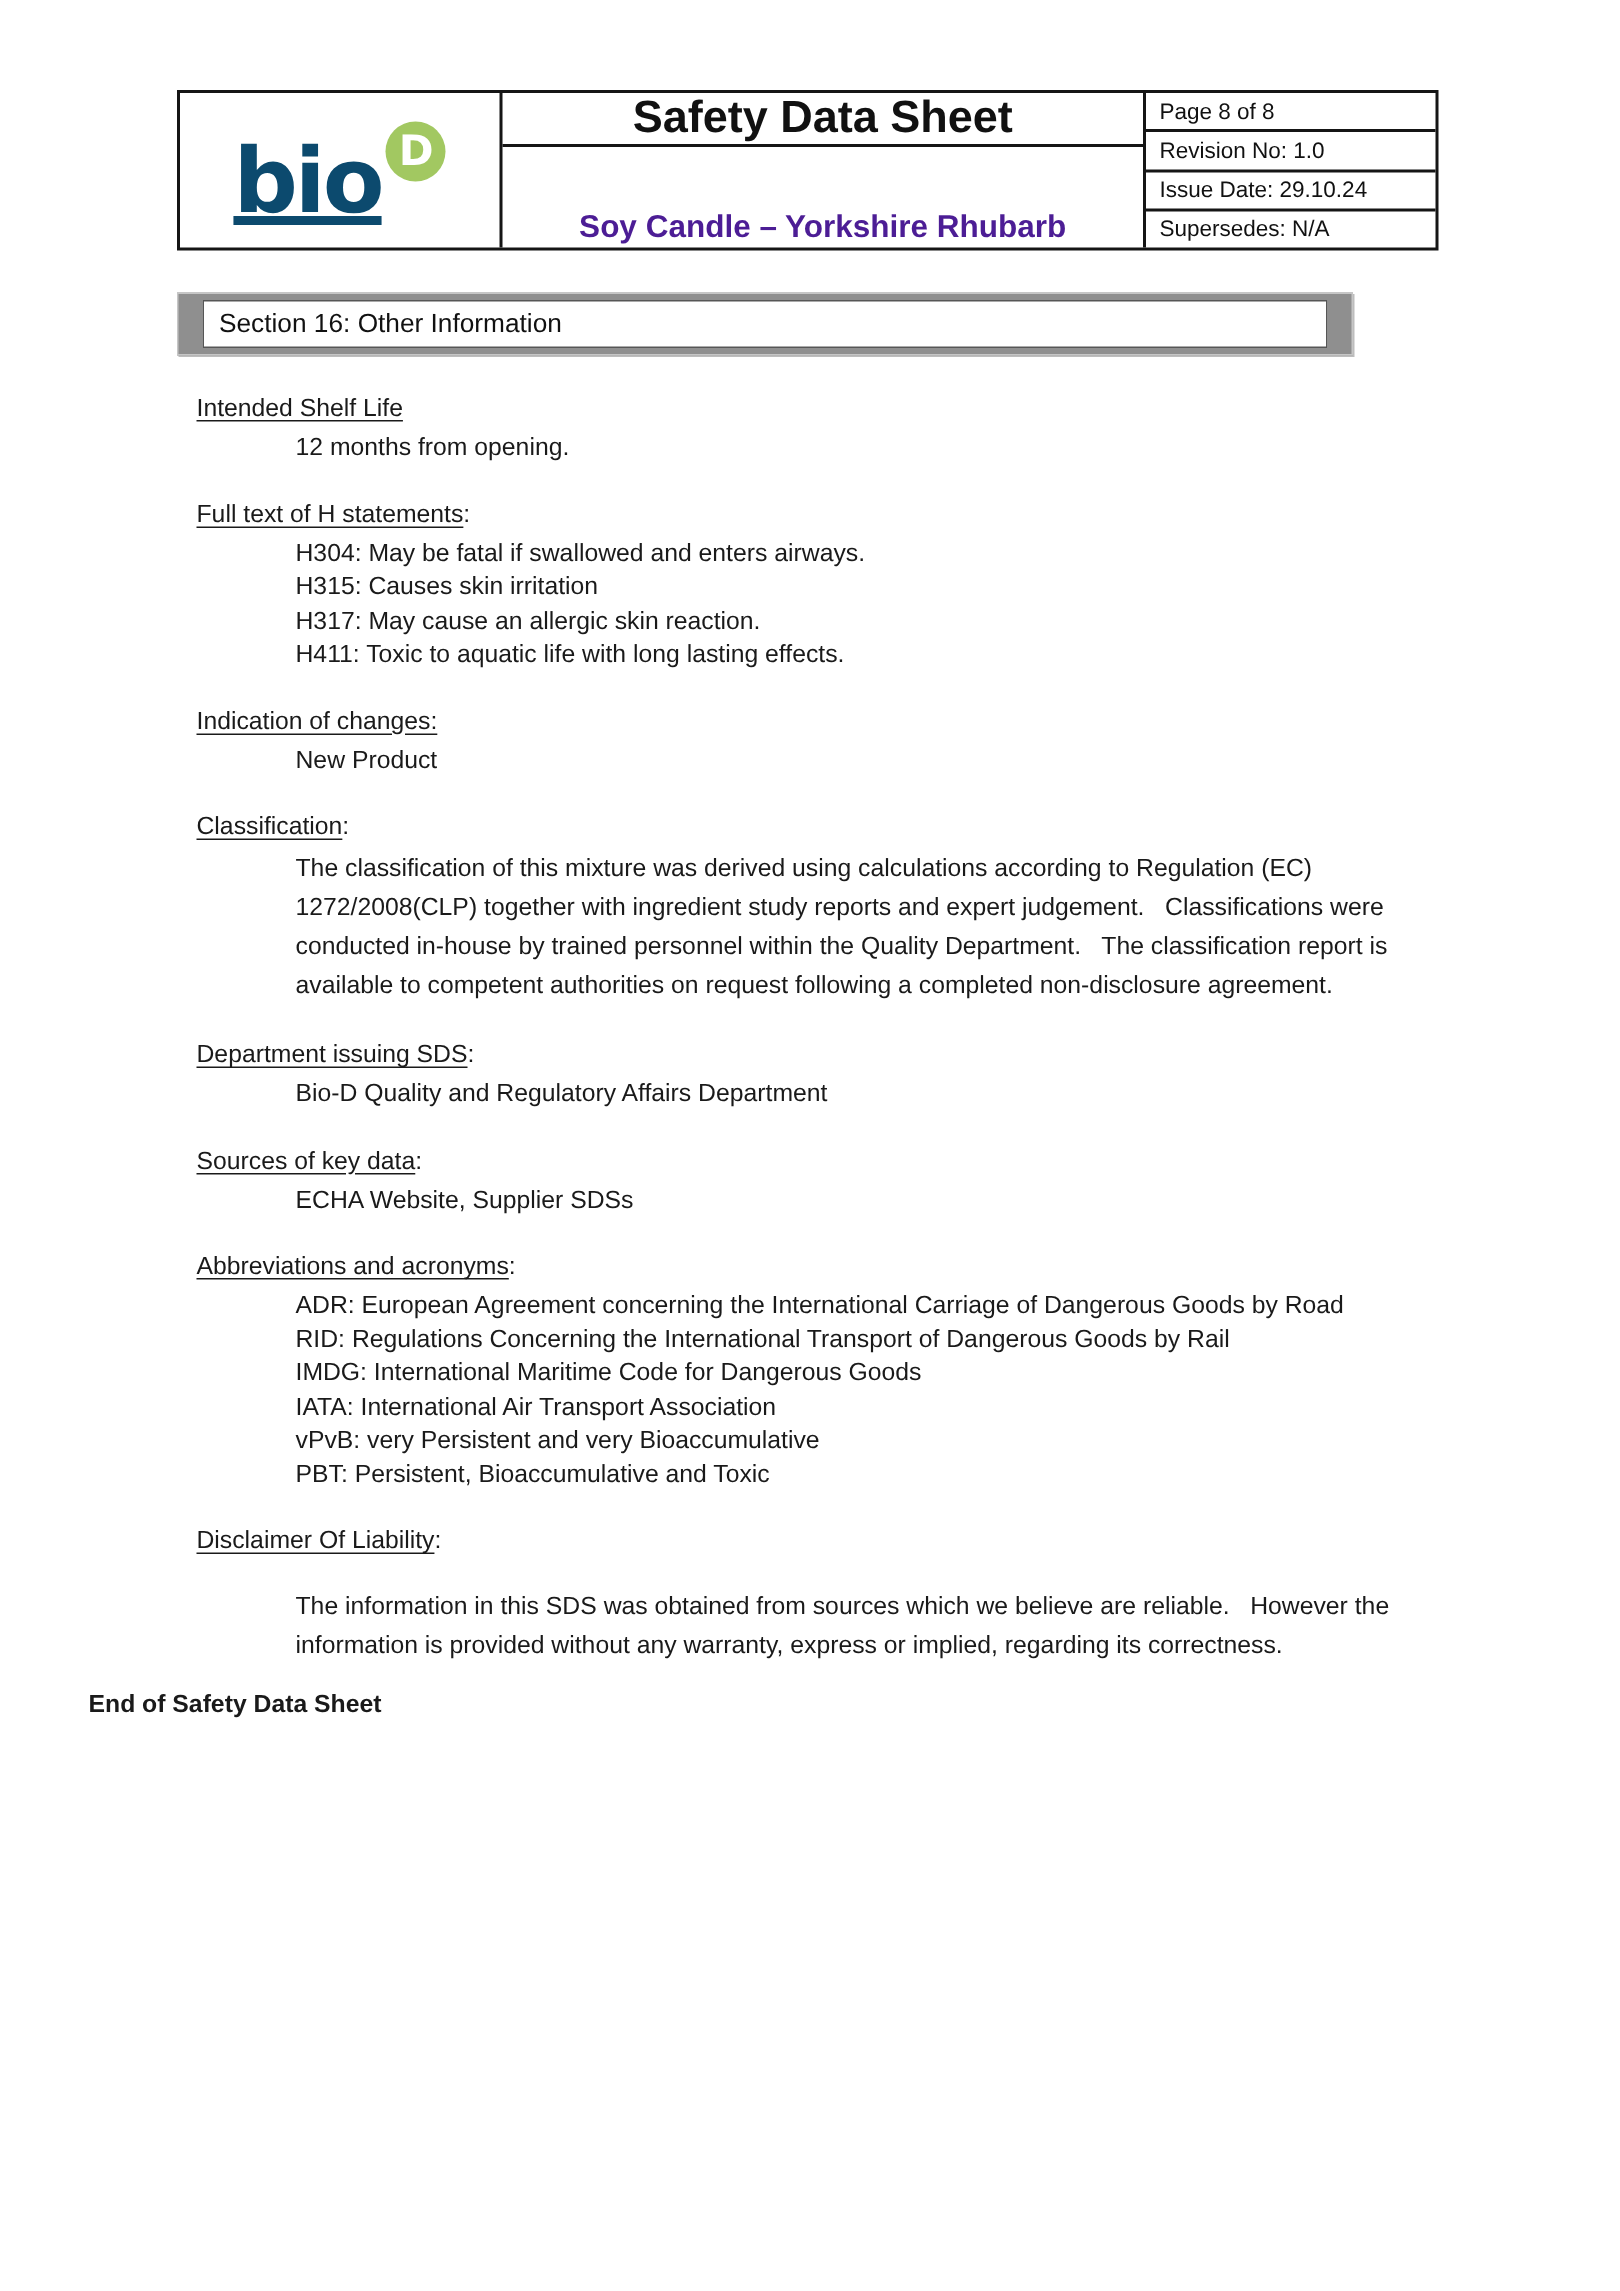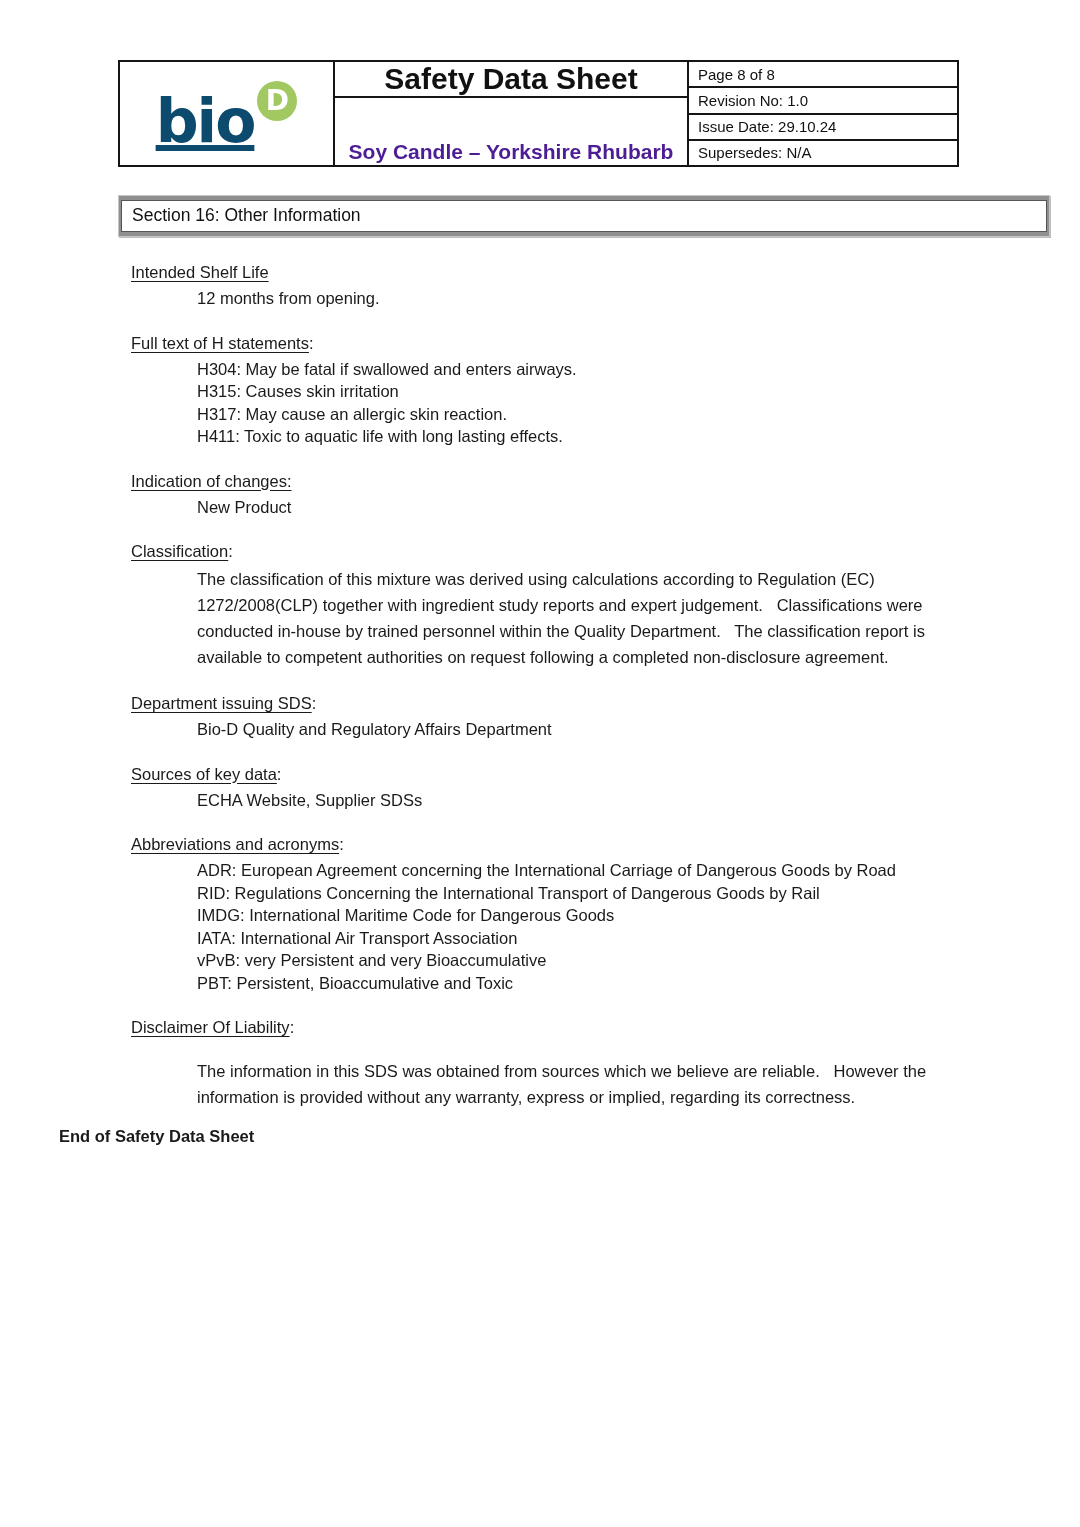--- a/index.html
+++ b/index.html
@@ -38,21 +38,21 @@
   }
   .badge {
     width: 40px; height: 40px; border-radius: 50%;
     background: #a2c861; color: #ffffff;
     font-weight: 700; font-size: 28px;
     display: flex; align-items: center; justify-content: center;
     margin-left: 3px; margin-top: -2px;
     font-family: "DejaVu Sans", sans-serif;
   }
   .mid-cell {
-    width: 354px;
+    width: 429px;
     box-sizing: border-box;
     border-right: 2px solid #151515;
     display: flex; flex-direction: column;
   }
   .mid-title {
     flex: 1.02;
     display: flex; align-items: center; justify-content: center;
     font-weight: 700; font-size: 30px; color: #111;
     border-bottom: 2px solid #151515;
   }
@@ -68,25 +68,25 @@
     padding-left: 9px;
     font-size: 15px; color: #111;
     border-bottom: 2px solid #151515;
     box-sizing: border-box;
   }
   .meta-row:last-child { border-bottom: none; }
 
   
   .secbar {
     margin: 28px 0 0 118px;
-    width: 932px;
+    width: 784px;
     box-sizing: border-box;
     background: #8f8f8f;
     border: 1px solid #c6c6c6;
-    padding: 4px 2px;
+    padding: 4px 16px;
     box-shadow: 1px 1px 0 #bdbdbd;
   }
   .secbar-inner {
     background: #ffffff;
     border: 1px solid #565656;
     font-size: 17.5px;
     padding: 4px 10px 5px 10px;
     color: #111;
   }
 

